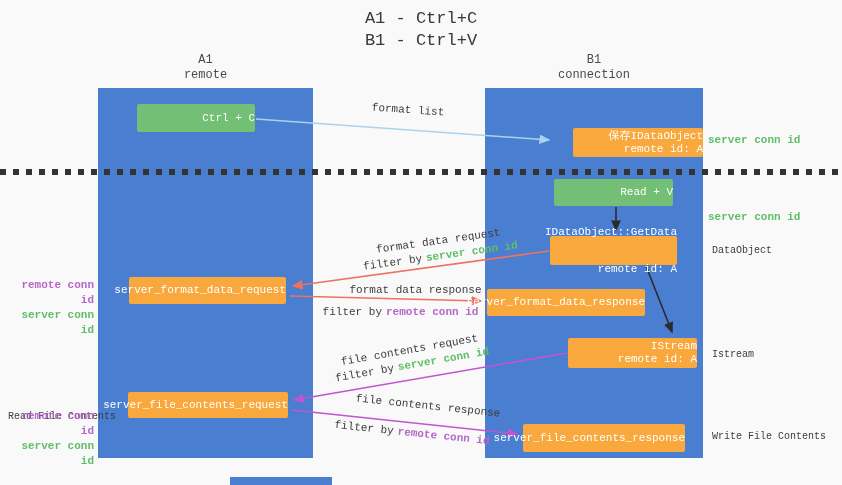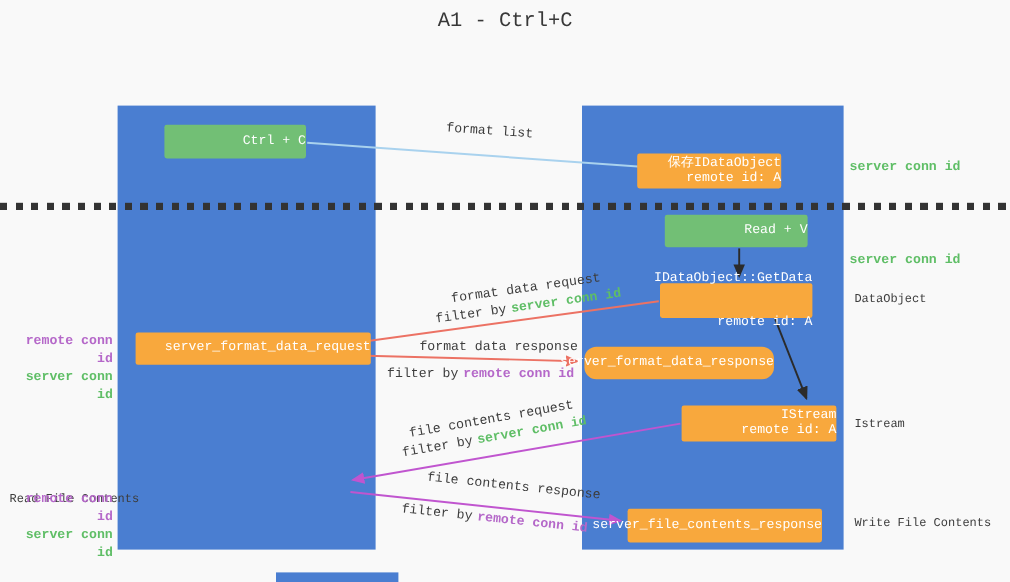--- a/index.html
+++ b/index.html
@@ -31,22 +31,31 @@
   .greenlab{position:absolute;font-size:11px;font-weight:bold;color:#5fbe66;z-index:2;white-space:nowrap;}
   .ta-r{text-align:right;}
 </style>
 </head>
 <body>
 
 <div class="canvas">
 
   <div class="title">
     <div>A1 - Ctrl+C</div>
+    <div>B1 - Ctrl+V</div>
   </div>
 
+  <div class="lane-header left">
+    <div>A1</div>
+    <div>remote</div>
+  </div>
+  <div class="lane-header right">
+    <div>B1</div>
+    <div>connection</div>
+  </div>
 
   <div class="lane left"></div>
   <div class="lane right"></div>
 
   <div class="dotted"></div>
   <div class="bottom-strip"></div>
 
   <svg class="arrows" viewBox="0 0 842 485">
     <defs>
       <marker id="m-blue" markerWidth="9" markerHeight="8" refX="6" refY="3" orient="auto">
@@ -68,47 +77,50 @@
     <line x1="549" y1="251" x2="293" y2="286" stroke="#ec7264" stroke-width="1.6" marker-end="url(#m-salmon)"></line>
     <line x1="290" y1="296" x2="481" y2="301" stroke="#ec7264" stroke-width="1.6" marker-end="url(#m-salmon)"></line>
     <line x1="567" y1="353" x2="294" y2="400" stroke="#c055cf" stroke-width="1.6" marker-end="url(#m-magenta)"></line>
     <line x1="292" y1="410" x2="517" y2="434" stroke="#c055cf" stroke-width="1.6" marker-end="url(#m-magenta)"></line>
   </svg>
 
   <div class="b green" style="left:137px;top:104px;width:118px;height:28px;">
     <div>Ctrl + C</div>
   </div>
 
-  <div class="b orange" style="left:531px;top:128px;width:120px;height:29px;">
+  <div class="b orange" style="left:573px;top:128px;width:120px;height:29px;padding-left:10px;">
     <div>保存IDataObject</div>
     <div>remote id: A</div>
   </div>
 
   <div class="b green" style="left:554px;top:179px;width:119px;height:27px;">
     <div>Read + V</div>
   </div>
 
   <div class="b orange" style="left:550px;top:236px;width:127px;height:29px;gap:24px;">
     <div>IDataObject::GetData</div>
     <div>remote id: A</div>
   </div>
 
-  <div class="b orange" style="left:113px;top:277px;width:157px;height:27px;padding-left:39px;">
+  <div class="b orange" style="left:129px;top:277px;width:157px;height:27px;">
     <div>server_format_data_request</div>
   </div>
 
-  <div class="b orange" style="left:487px;top:289px;width:158px;height:27px;border-radius:10px;">
+  <div class="b orange" style="left:487px;top:289px;width:158px;height:27px;">
     <div>server_format_data_response</div>
   </div>
 
   <div class="b orange" style="left:568px;top:338px;width:129px;height:30px;">
     <div>IStream</div>
     <div>remote id: A</div>
   </div>
 
+  <div class="b orange" style="left:128px;top:392px;width:160px;height:26px;">
+    <div>server_file_contents_request</div>
+  </div>
 
   <div class="b orange" style="left:523px;top:424px;width:162px;height:28px;">
     <div>server_file_contents_response</div>
   </div>
 
   <div class="el" style="left:348px;top:103px;width:120px;transform:rotate(4deg);">
     <div>format list</div>
   </div>
 
   <div class="el" style="left:352px;top:234px;width:175px;transform:rotate(-8deg);">

